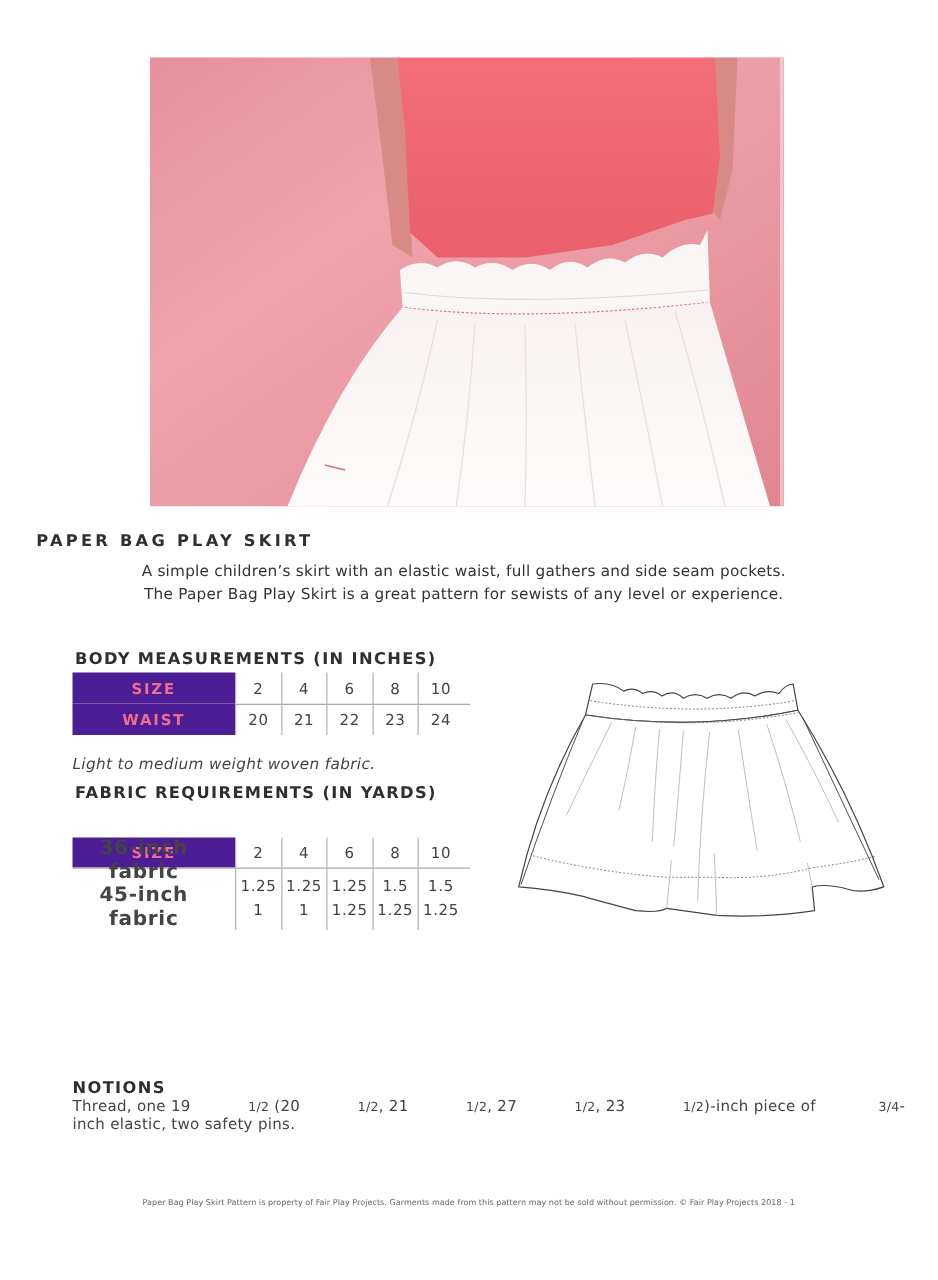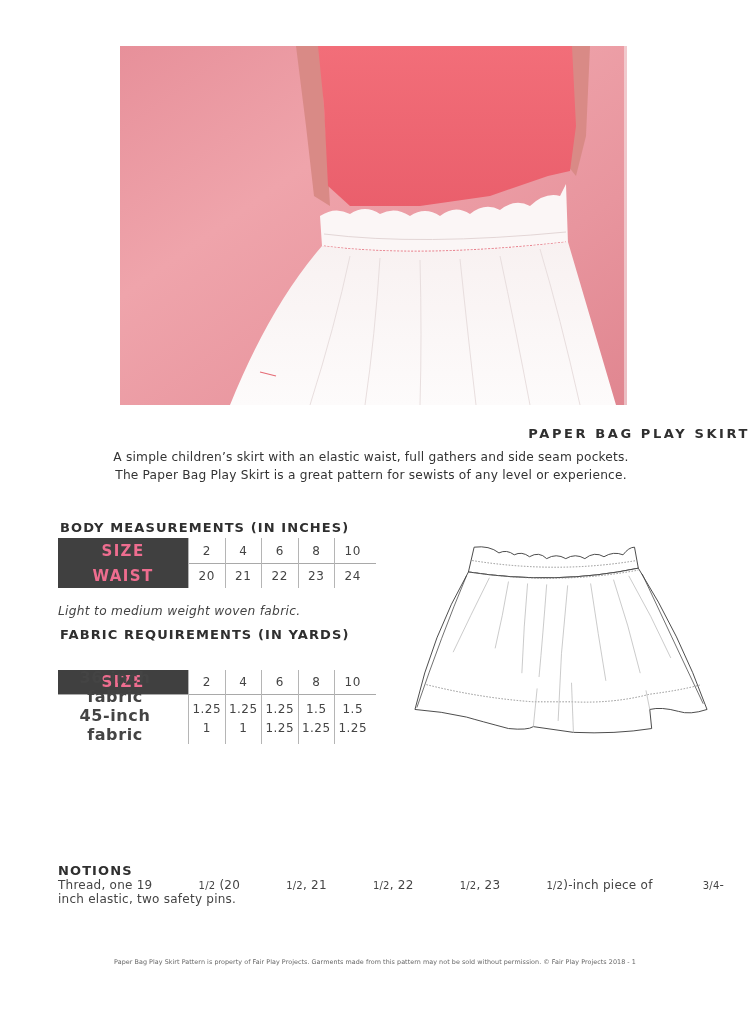--- a/index.html
+++ b/index.html
@@ -13,44 +13,44 @@
     
     .photo {
       position: absolute; left: 120px; top: 46px; width: 507px; height: 359px;
       overflow: hidden;
       background: linear-gradient(100deg, #e98f99 0%, #f0a5ad 25%, #ea98a1 50%, #e38892 100%);
     }
     .photo svg { position: absolute; left: 0; top: 0; width: 100%; height: 100%; }
 
     
     .title {
-      position: absolute; left: 0; top: 426px; width: 750px; text-align: right;
+      position: absolute; left: 0; top: 426px; width: 750px; text-align: left;
       font-family: "DejaVu Sans", sans-serif; font-weight: bold;
-      font-size: 13px; letter-spacing: 2.6px; color: #2f2f2f;
+      font-size: 13px; letter-spacing: 2.6px; color: #2f2f2f; padding-left: 29px;
     }
     .desc {
       position: absolute; left: 0; top: 448px; width: 742px; text-align: center;
       font-size: 12.2px; line-height: 18px; color: #333; letter-spacing: 0.2px;
     }
 
     
     .sec-h {
       position: absolute; font-weight: bold; font-size: 13px;
       letter-spacing: 1.1px; color: #2f2f2f;
     }
     .sec-sub {
       position: absolute; font-size: 12.2px; color: #444; letter-spacing: 0.3px;
     }
 
     
     .tbl { position: absolute; }
     .tbl .row { display: flex; position: relative; }
     .tbl .lbl {
-      width: 130px; text-align: center; font-weight: bold; font-size: 15px;
-      letter-spacing: 1.4px; color: #ee6d8f; background: #404040;
+      width: 130px; text-align: center; font-weight: bold; font-size: 12px;
+      letter-spacing: 1.4px; color: #ee6d8f; background: #4c1d95;
       display: flex; align-items: center; justify-content: center;
     }
     .tbl .lbl.plain {
       background: transparent; color: #444; font-weight: bold;
       letter-spacing: 0.6px; font-size: 16px; justify-content: flex-end; padding-right: 16px;
     }
     .tbl .cell {
       width: 36.5px; text-align: center; font-size: 12px; color: #444; letter-spacing: 0.5px;
       display: flex; align-items: center; justify-content: center;
       border-left: 1px solid #b5b5b5;
@@ -229,16 +229,16 @@
       <path d="M258 188 L254 168"></path>
     </g>
     <g fill="none" stroke="#444" stroke-width="0.8">
       <path d="M66 48 Q40 110 14 186"></path>
       <path d="M250 46 Q280 110 314 182"></path>
     </g>
   </svg>
 
 
   <div class="sec-h notions-h">NOTIONS</div>
-  <div class="notions-t"><span>Thread, one 19</span><span class="frac">1/2</span><span> (20</span><span class="frac">1/2</span><span>, 21</span><span class="frac">1/2</span><span>, 22</span><span class="frac">1/2</span><span>, 23</span><span class="frac">1/2</span><span>)-inch piece of </span><span class="frac">3/4</span><span>-inch elastic, two safety pins.</span></div>
+  <div class="notions-t"><span>Thread, one 19</span><span class="frac">1/2</span><span> (20</span><span class="frac">1/2</span><span>, 21</span><span class="frac">1/2</span><span>, 27</span><span class="frac">1/2</span><span>, 23</span><span class="frac">1/2</span><span>)-inch piece of </span><span class="frac">3/4</span><span>-inch elastic, two safety pins.</span></div>
 
   <div class="footer">Paper Bag Play Skirt Pattern is property of Fair Play Projects. Garments made from this pattern may not be sold without permission. © Fair Play Projects 2018 - 1</div>
 </div>
 
 </body></html>

